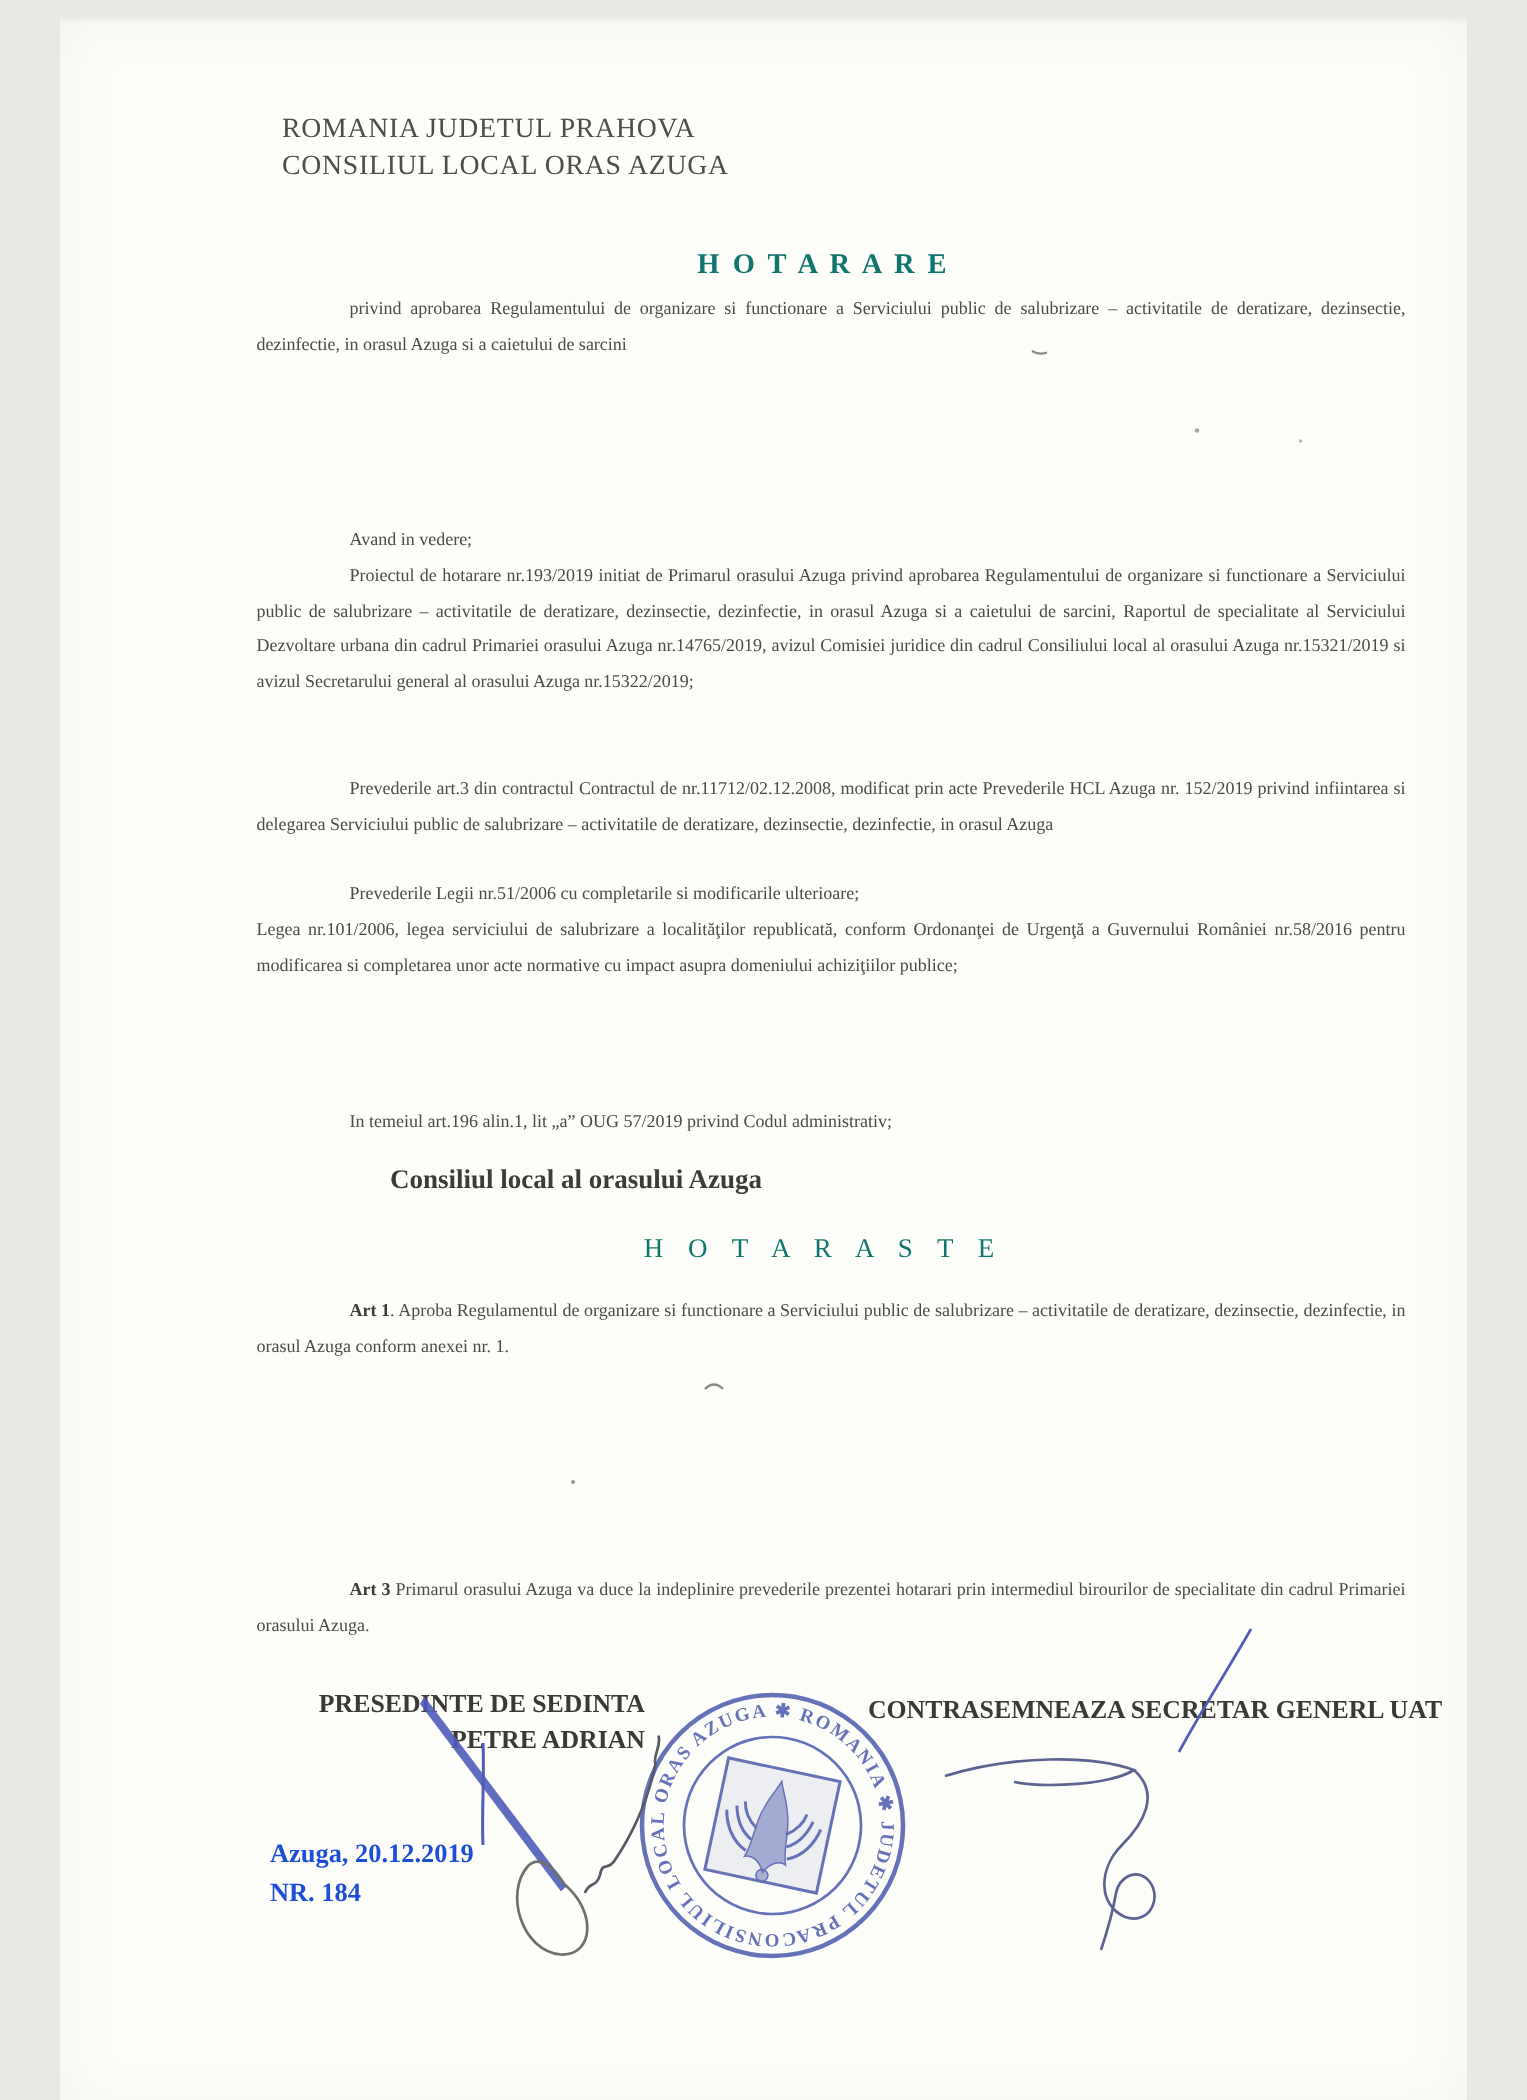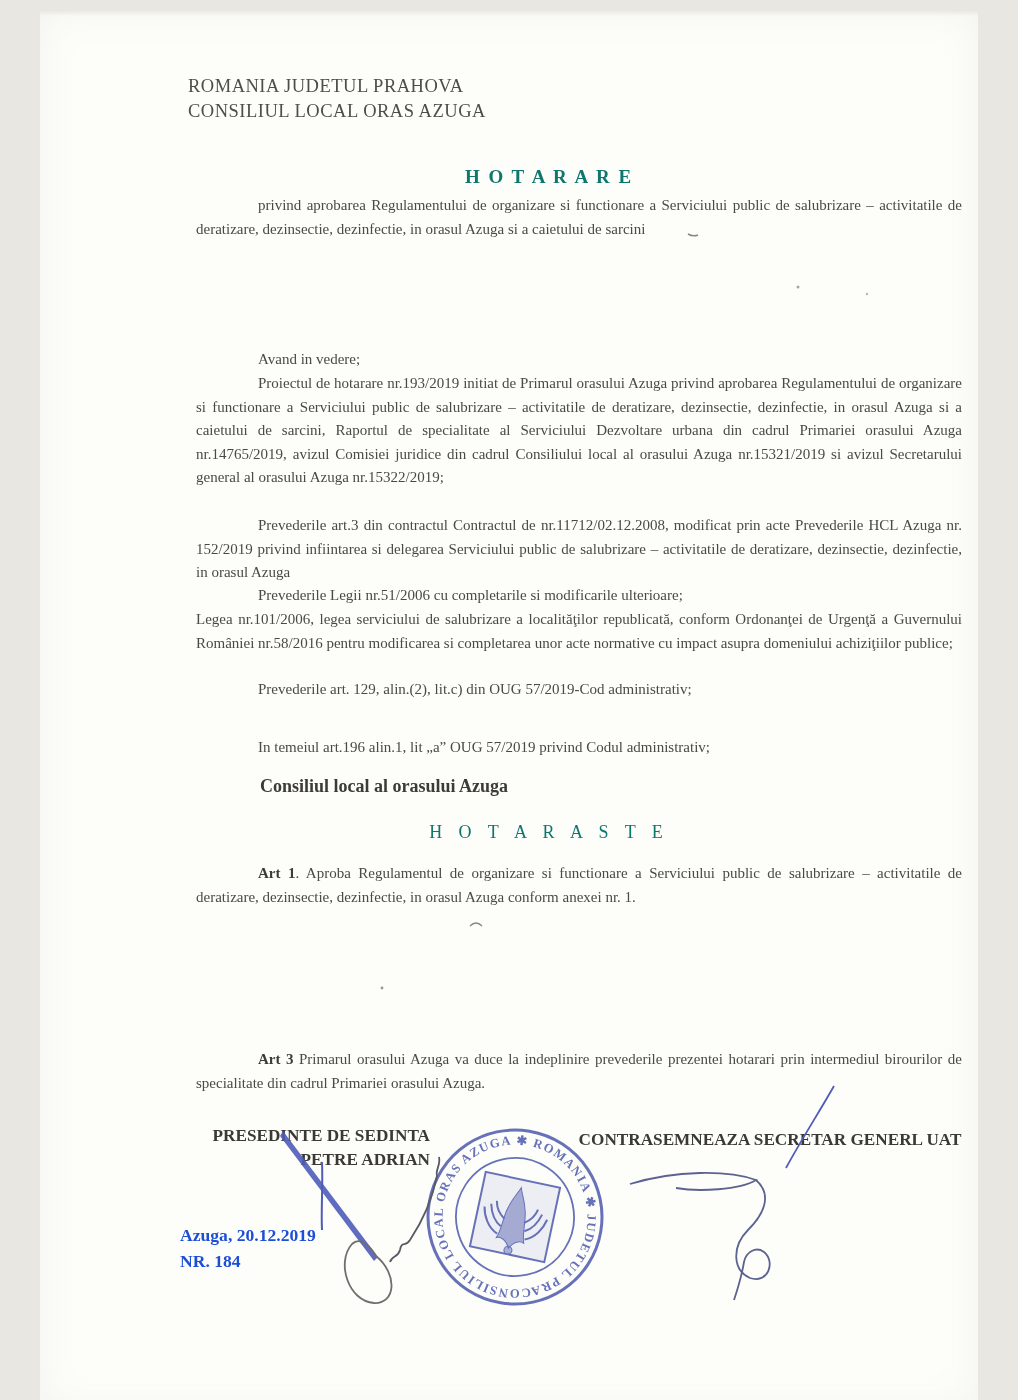--- a/index.html
+++ b/index.html
@@ -13,22 +13,22 @@
     color:#4b4943;
     box-shadow:inset 0 0 40px rgba(120,115,100,0.08);
   }
   .abs{position:absolute;}
   .hdr{font-size:18.5px;line-height:24px;color:#4f4d47;letter-spacing:0.5px;}
   .title{
     left:0;width:1018px;text-align:center;
     font-size:19px;font-weight:bold;color:#0f766e;letter-spacing:2px;
   }
   .body-text{
-    font-size:15px;line-height:23.5px;text-align:justify;
-    width:766px;left:156px;color:#4b4943;
+    font-size:12px;line-height:23.5px;text-align:justify;
+    width:766px;left:131px;color:#4b4943;
   }
   .ind{text-indent:62px;}
   .bold{font-weight:bold;color:#3d3b35;}
   .center-line{left:0;width:1018px;text-align:center;font-size:18px;color:#0f766e;letter-spacing:6px;}
   .sig{font-weight:bold;font-size:17.2px;color:#3b3933;text-align:center;line-height:24px;}
   .footer-line{font-weight:bold;font-size:17.6px;color:#1d4ed8;line-height:26px;}
   .artifact{position:absolute;pointer-events:none;}
   svg text{font-family:"Liberation Serif", serif;}
   .overlay{position:absolute;left:0;top:0;pointer-events:none;}
 </style>
@@ -43,21 +43,20 @@
   <div class="abs title" style="top:156px;">H O T A R A R E</div>
 
   <div class="abs body-text ind" style="top:184px;">privind aprobarea Regulamentului de organizare si functionare a Serviciului public de salubrizare – activitatile de deratizare, dezinsectie, dezinfectie, in orasul Azuga si a caietului de sarcini</div>
 
   <div class="abs body-text ind" style="top:338px;">Avand in vedere;</div>
 
   <div class="abs body-text ind" style="top:362px;">Proiectul de hotarare nr.193/2019 initiat de Primarul orasului Azuga privind aprobarea Regulamentului de organizare si functionare a Serviciului public de salubrizare – activitatile de deratizare, dezinsectie, dezinfectie, in orasul Azuga si a caietului de sarcini, Raportul de specialitate al Serviciului Dezvoltare urbana din cadrul Primariei orasului Azuga nr.14765/2019, avizul Comisiei juridice  din cadrul Consiliului local al orasului Azuga nr.15321/2019 si avizul Secretarului general al orasului Azuga nr.15322/2019;</div>
   <div class="abs body-text ind" style="top:504px;">Prevederile art.3 din contractul Contractul de nr.11712/02.12.2008, modificat prin acte Prevederile HCL Azuga nr. 152/2019 privind infiintarea si delegarea  Serviciului public de salubrizare – activitatile de deratizare, dezinsectie, dezinfectie, in orasul Azuga</div>
   <div class="abs body-text ind" style="top:574px;">Prevederile Legii nr.51/2006 cu completarile si modificarile ulterioare;</div>
   <div class="abs body-text" style="top:598px;">Legea nr.101/2006, legea  serviciului de salubrizare  a  localităţilor republicată, conform Ordonanţei de Urgenţă a Guvernului  României nr.58/2016 pentru modificarea si completarea unor acte normative cu impact asupra domeniului achiziţiilor publice;</div>
-  <div class="abs body-text ind" style="top:668px;">Prevederile art. 129, alin.(2), lit.c)  din OUG 57/2019-Cod administrativ;</div>
 
   <div class="abs body-text ind" style="top:726px;">In temeiul art.196 alin.1, lit „a” OUG 57/2019 privind Codul administrativ;</div>
 
   <div class="abs bold" style="left:220px;top:766px;font-size:18px;">Consiliul local al orasului Azuga</div>
   <div class="abs center-line" style="top:812px;">H O T A R A S T E</div>
 
   <div class="abs body-text ind" style="top:852px;"><span class="bold">Art 1</span><span>. Aproba Regulamentul de organizare si functionare a Serviciului public de salubrizare – activitatile de deratizare, dezinsectie, dezinfectie, in orasul Azuga conform anexei nr. 1.</span></div>
   <div class="abs body-text ind" style="top:1038px;"><span class="bold">Art 3</span><span> Primarul orasului Azuga va duce la indeplinire prevederile prezentei hotarari prin intermediul birourilor de specialitate din cadrul Primariei orasului Azuga.</span></div>
 
   <div class="abs sig" style="left:140px;top:1114px;width:250px;text-align:right;">

